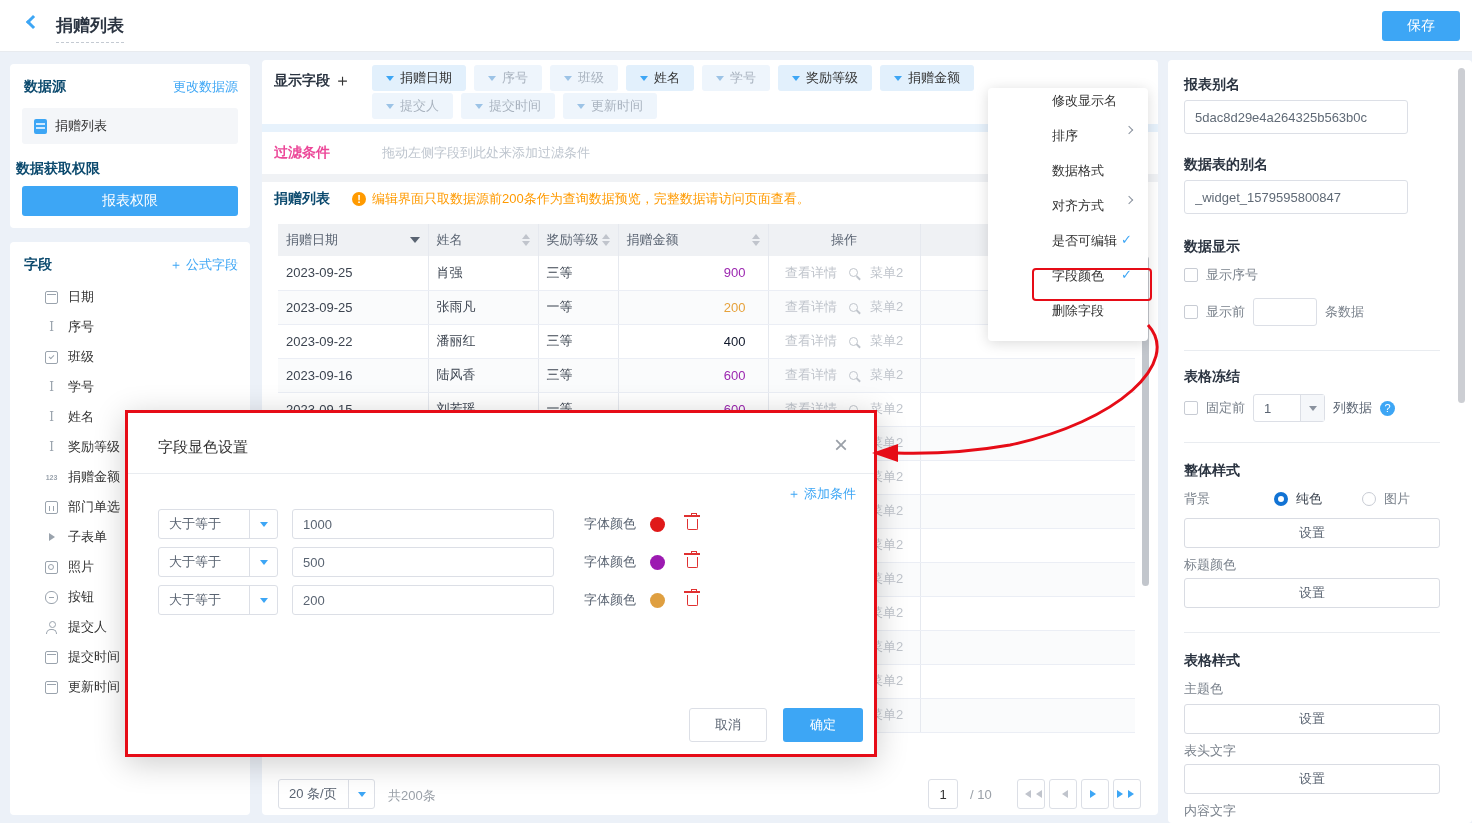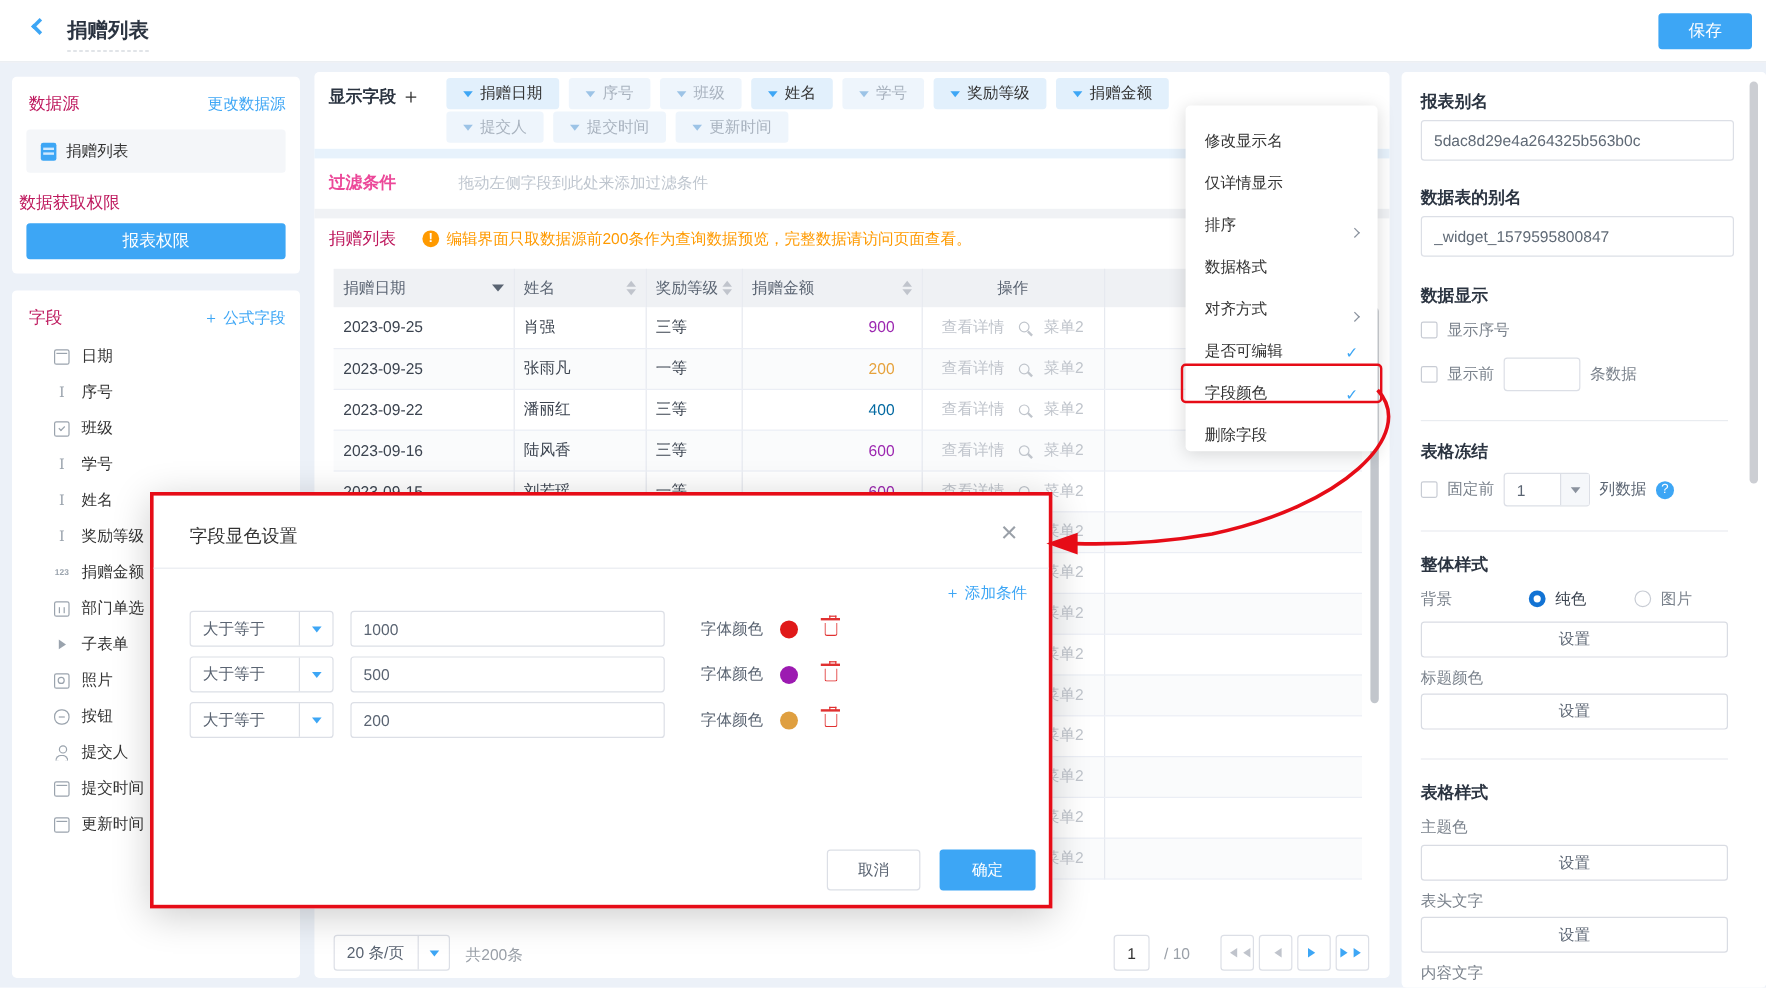--- a/index.html
+++ b/index.html
@@ -1,20 +1,20 @@
 <!DOCTYPE html>
 <html><head>
 <meta charset="utf-8">
 <style>
   * { margin:0; padding:0; box-sizing:border-box; }
   html,body { width:1472px; height:823px; overflow:hidden; }
   body { background:#ecf1f8; font-family:"Liberation Sans","DejaVu Sans",sans-serif; color:#333; font-size:13px; }
   .card { position:absolute; background:#fff; border-radius:4px; }
   .link { color:#3da6f5; cursor:pointer; }
-  .hd { font-weight:normal; font-size:14px; color:#be185d; }
+  .hd { font-weight:bold; font-size:14px; color:#0c4a6e; }
 
   
   #topbar { position:absolute; left:0; top:0; width:1472px; height:52px; background:#fff; border-bottom:1px solid #e8ebef; z-index:10; }
   .back-chevron { position:absolute; left:28px; top:17px; width:10px; height:10px; border-left:3px solid #3da6f5; border-bottom:3px solid #3da6f5; transform:rotate(45deg); }
   #page-title { position:absolute; left:56px; top:14px; font-size:17px; font-weight:bold; color:#2b3441; padding-bottom:5px; border-bottom:1px dashed #c4cad2; }
   #save-btn { position:absolute; right:12px; top:11px; width:78px; height:30px; background:#3da6f5; color:#fff; border:none; border-radius:3px; font-size:14px; cursor:pointer; }
 
   
   #ds-card { left:10px; top:64px; width:240px; height:164px; }
   #ds-card .row1 { position:absolute; left:14px; right:12px; top:14px; display:flex; justify-content:space-between; align-items:center; }
@@ -94,39 +94,39 @@
   #total-count { position:absolute; left:110px; top:8px; color:#9aa0a8; }
   #page-input { position:absolute; left:650px; top:0; width:30px; height:30px; border:1px solid #dcdfe6; border-radius:3px; text-align:center; color:#333; font-size:13px; }
   #page-of { position:absolute; left:692px; top:8px; color:#9aa0a8; }
   .nav-btn { position:absolute; top:0; width:28px; height:30px; border:1px solid #dcdfe6; border-radius:3px; background:#fff; display:flex; align-items:center; justify-content:center; gap:1px; cursor:pointer; }
   .nav-btn i { width:0; height:0; border:4.5px solid transparent; display:block; }
   .nav-btn .l { border-right:6px solid #c0c4cc; } .nav-btn .r { border-left:6px solid #3da6f5; }
 
   
   #right-card { left:1168px; top:60px; width:304px; height:763px; }
   .rp-hd { font-weight:bold; font-size:14px; color:#2b3441; position:absolute; left:16px; }
-  .rp-input { position:absolute; left:16px; width:261px; height:34px; border:1px solid #dcdfe6; border-radius:3px; color:#606a76; font-size:13px; padding:0 10px; background:#fff; }
+  .rp-input { position:absolute; left:16px; width:224px; height:34px; border:1px solid #dcdfe6; border-radius:3px; color:#606a76; font-size:13px; padding:0 10px; background:#fff; }
   .cb-row { position:absolute; left:16px; display:flex; align-items:center; gap:8px; color:#7a828c; }
   .cbox { width:14px; height:14px; border:1px solid #c8ccd4; border-radius:2px; background:#fff; cursor:pointer; flex:0 0 14px; }
   .mini-input { width:64px; height:28px; border:1px solid #dcdfe6; border-radius:3px; background:#fff; }
   .divider { position:absolute; left:16px; width:256px; height:1px; background:#e9ecf0; }
   .mini-select { width:72px; height:28px; border:1px solid #dcdfe6; border-radius:3px; background:#fff; display:flex; align-items:center; cursor:pointer; }
   .mini-select .val { flex:1; padding-left:10px; color:#5a6472; }
   .mini-select .caret-box { width:24px; height:100%; border-left:1px solid #dcdfe6; background:#f5f7fa; display:flex; align-items:center; justify-content:center; }
   .gray-caret { width:0; height:0; border:4px solid transparent; border-top:5px solid #8a929e; margin-top:4px; }
   .help-ico { width:15px; height:15px; border-radius:50%; background:#3da6f5; color:#fff; font-size:11px; display:inline-flex; align-items:center; justify-content:center; }
   .radio { width:14px; height:14px; border-radius:50%; border:1px solid #c8ccd4; background:#fff; cursor:pointer; flex:0 0 14px; }
   .radio.checked { border:4px solid #1273d4; }
   .set-btn { position:absolute; left:16px; width:256px; height:30px; border:1px solid #d9dce3; border-radius:3px; background:#fff; color:#5a6472; font-size:13px; cursor:pointer; }
   .rp-sub { position:absolute; left:16px; color:#7a828c; }
   #rp-scroll { position:absolute; left:290px; top:8px; width:7px; height:335px; background:#ccced3; border-radius:4px; }
 
   
   #ctx-menu { position:absolute; left:988px; top:88px; width:160px; background:#fff; border-radius:4px; box-shadow:0 2px 14px rgba(0,0,0,0.15); z-index:30; padding:4px 0; }
-  #ctx-menu .mi { height:35px; display:flex; align-items:flex-end; padding:0 16px; color:#333; cursor:pointer; position:relative; }
+  #ctx-menu .mi { height:35px; display:flex; align-items:flex-start; padding:0 16px; color:#333; cursor:pointer; position:relative;margin-left:48px; }
   #ctx-menu .mi .lbl { flex:1; }
   .mi .sub-arrow { display:none; width:6px; height:6px; border-right:1.5px solid #8a929e; border-top:1.5px solid #8a929e; transform:rotate(45deg); }
   .mi.has-sub .sub-arrow { display:block; }
   .mi .chk { display:none; color:#3da6f5; font-size:13px; }
   .mi.checked .chk { display:block; }
   .mi.highlighted::after { content:""; position:absolute; left:-4px; right:-4px; top:1px; bottom:1px; border:2px solid #e60c17; border-radius:4px; pointer-events:none; }
 
   
   #modal { position:absolute; left:125px; top:410px; width:752px; height:347px; background:#fff; border:3px solid #e60c17; box-shadow:0 6px 30px rgba(0,0,0,0.2); z-index:40; }
   #modal-title { position:absolute; left:30px; top:25px; font-size:15px; color:#333; }
@@ -412,21 +412,21 @@
                 <span>菜单2</span>
               </span>
             </td>
             <td></td>
           </tr>
 
           <tr>
             <td class="col-border">2023-09-22</td>
             <td class="col-border">潘丽红</td>
             <td class="col-border">三等</td>
-            <td class="col-border amount" style="color: #0369a1;">400</td>
+            <td class="col-border amount" style="color: #0f172a;">400</td>
             <td class="col-border action">
               <span class="action-flex">
                 <span>查看详情</span>
                 <i class="mag"></i>
                 <span>菜单2</span>
               </span>
             </td>
             <td></td>
           </tr>
 
@@ -691,24 +691,20 @@
   <div id="rp-scroll"></div>
 </div>
 
 <div id="ctx-menu">
 
     <div class="mi">
       <span class="lbl">修改显示名</span>
 
     </div>
 
-    <div class="mi">
-      <span class="lbl">仅详情显示</span>
-
-    </div>
 
     <div class="mi has-sub">
       <span class="lbl">排序</span>
       <i class="sub-arrow"></i>
 
     </div>
 
     <div class="mi">
       <span class="lbl">数据格式</span>
 

